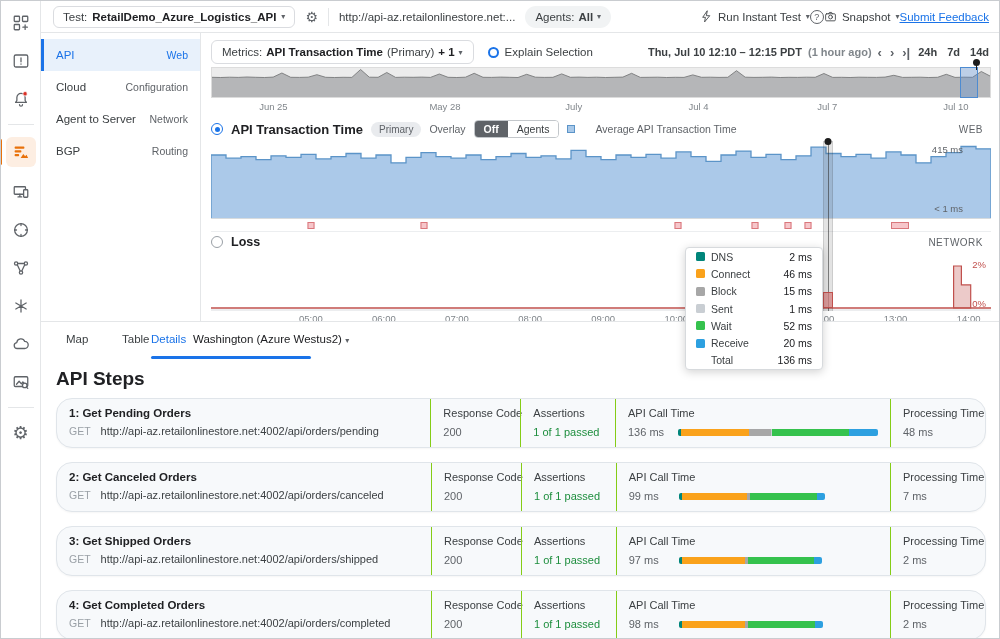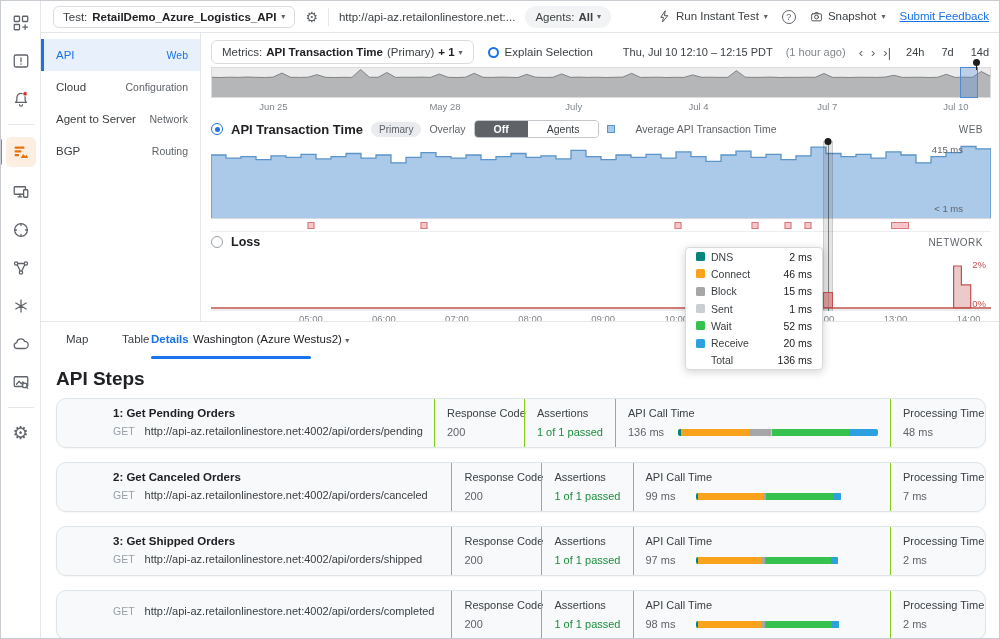--- a/index.html
+++ b/index.html
@@ -18,63 +18,63 @@
 
   
   .topbar { position:absolute; left:40px; top:0; width:960px; height:32px; background:#fff; border-bottom:1px solid #e4e6e8; display:flex; align-items:center; padding:0 12px; gap:10px; font-size:11.5px; color:#3c4043; }
   .pill { display:flex; align-items:center; gap:5px; height:22px; padding:0 9px; border:1px solid #dadce0; border-radius:6px; cursor:pointer; white-space:nowrap; }
   .pill b { color:#202124; }
   .caret { font-size:8px; color:#5f6368; }
   .gear-sm { font-size:14px; color:#5f6368; cursor:pointer; }
   .vsep { width:1px; height:18px; background:#e4e6e8; }
   .url-text { color:#3c4043; white-space:nowrap; }
   .agents-pill { display:flex; align-items:center; gap:4px; height:22px; padding:0 10px; background:#f1f3f4; border-radius:12px; cursor:pointer; white-space:nowrap; }
-  .tb-right { margin-left:auto; display:flex; align-items:flex-start; gap:14px; }
+  .tb-right { margin-left:auto; display:flex; align-items:center; }
   .tb-btn { display:flex; align-items:center; gap:5px; cursor:pointer; white-space:nowrap; }
   .tb-btn svg { width:13px; height:13px; stroke:#3c4043; fill:none; stroke-width:1.6; stroke-linecap:round; stroke-linejoin:round; }
   .help-circle { width:14px; height:14px; border:1.3px solid #5f6368; border-radius:50%; font-size:9px; color:#5f6368; display:flex; align-items:center; justify-content:center; cursor:pointer; }
   .feedback { color:#1a73e8; text-decoration:underline; cursor:pointer; }
 
   
   .sidebar { position:absolute; left:40px; top:32px; width:160px; height:288px; background:#fff; border-right:1px solid #e4e6e8; padding-top:6px; }
   .side-row { height:32px; display:flex; align-items:center; justify-content:space-between; padding:0 12px; cursor:pointer; border-left:3px solid transparent; }
   .side-row .nm { font-size:11.5px; color:#3c4043; }
   .side-row .tp { font-size:10.5px; color:#5f6368; }
   .side-row.active { background:#e8f1fb; border-left-color:#1a73e8; }
   .side-row.active .nm, .side-row.active .tp { color:#1a73e8; }
 
   
   .main { position:absolute; left:200px; top:32px; width:800px; height:288px; background:#fff; }
   .m-toolbar { position:absolute; left:10px; top:6px; width:780px; height:26px; display:flex; align-items:center; gap:14px; }
   .metrics-dd { display:flex; align-items:center; gap:4px; height:24px; padding:0 10px; border:1px solid #dadce0; border-radius:6px; font-size:11.5px; color:#3c4043; cursor:pointer; white-space:nowrap; }
   .metrics-dd b { color:#202124; }
   .explain { display:flex; align-items:center; gap:6px; font-size:11.5px; color:#3c4043; cursor:pointer; }
   .explain-ic { width:11px; height:11px; border:2.5px solid #1a73e8; border-radius:50%; }
-  .m-tb-right { margin-left:auto; display:flex; align-items:center; gap:13px; font-size:11px; color:#3c4043; white-space:nowrap; }
+  .m-tb-right { margin-left:auto; display:flex; align-items:center; gap:6px; font-size:11px; color:#3c4043; white-space:nowrap;font-weight:bold; }
   .dim { color:#80868b; }
   .nav-arrows { display:flex; gap:8px; font-size:13px; color:#5f6368; }
   .nav-arrows span { cursor:pointer; }
   .qr { cursor:pointer; padding:0 2px;text-align:center; }
 
   .brush-wrap { position:absolute; left:10px; top:34px; width:780px; height:31px; background:#ececec; border:1px solid #dcdcdc; }
   .brush-sel { position:absolute; top:-1px; height:31px; background:rgba(80,140,220,0.30); border:1px solid #4d8bd1; cursor:ew-resize; }
   .brush-pin { position:absolute; width:7px; height:7px; border-radius:50%; background:#1c1c1c; }
   .brush-pin::after { content:""; position:absolute; left:3px; top:6px; width:1px; height:5px; background:#1c1c1c; }
   .brush-labels { position:absolute; left:10px; top:68px; width:780px; height:12px; }
   .ax-label { position:absolute; transform:translateX(-50%); font-size:9.5px; color:#80868b; white-space:nowrap; }
 
   .chart-head { position:absolute; left:10px; top:84px; width:780px; height:24px; display:flex; align-items:center; gap:8px; }
   .radio { width:12px; height:12px; border-radius:50%; border:1.6px solid #1a73e8; display:flex; align-items:center; justify-content:center; cursor:pointer; flex:none; }
   .radio .dot { width:5px; height:5px; border-radius:50%; background:#1a73e8; }
   .radio.off { border-color:#9aa0a6; }
   .ch-title { font-size:13px; font-weight:bold; color:#202124; }
   .badge { background:#e9ebee; border-radius:9px; padding:2px 8px; font-size:10px; color:#5f6368; }
   .ovl { font-size:10.5px; color:#5f6368; }
   .toggle { display:flex; border:1px solid #c3c7cb; border-radius:4px; overflow:hidden; }
-  .tg-seg { padding:2px 19px; font-size:10.5px; background:#fff; color:#3c4043; cursor:pointer; }
+  .tg-seg { padding:2px 9px; font-size:10.5px; background:#fff; color:#3c4043; cursor:pointer; }
   .tg-seg.on { background:#5f6368; color:#fff; font-weight:bold; }
   .legend { display:flex; align-items:center; gap:20px; font-size:10.5px; color:#5f6368; }
   .leg-sq { width:8px; height:8px; background:#a9c9e9; border:1px solid #5b94c8; }
   .region { margin-left:auto; font-size:10px; color:#5f6368; letter-spacing:0.5px; padding-right:8px; }
 
   .web-plot { position:absolute; left:10px; top:108px; width:780px; height:78px; }
   .y-label { position:absolute; font-size:9.5px; color:#5f6368; right:28px; }
   .events-row { position:absolute; left:10px; top:188px; width:780px; height:11px; border-bottom:1px solid #eceef0; }
   .ev-sq { position:absolute; top:1px; width:7px; height:7px; background:#f6c6ca; border:1px solid #d9777c; transform:translateX(-50%); cursor:pointer; }
 
@@ -85,26 +85,26 @@
   .loss-labels { position:absolute; left:10px; top:280px; width:780px; height:12px; }
 
   .sel-band { position:absolute; width:10px; background:rgba(90,90,90,0.16); border-left:1px solid rgba(0,0,0,0.10); border-right:1px solid rgba(0,0,0,0.10); cursor:ew-resize; }
   .sel-band::after { content:""; position:absolute; left:4px; top:0; width:1.5px; height:100%; background:rgba(40,40,40,0.55); }
   .band-pin { position:absolute; left:50%; top:-3px; transform:translateX(-50%); width:7px; height:7px; border-radius:50%; background:#1c1c1c; z-index:2; }
   .sel-loss-bar { position:absolute; width:10px; height:16px; background:rgba(214,130,130,0.75); border:1px solid #c0504d; }
 
   
   .bottom { position:absolute; left:40px; top:320px; width:960px; height:319px; background:#fff; border-top:1px solid #e4e6e8; }
   .tab { position:absolute; top:11px; font-size:11.5px; color:#3c4043; cursor:pointer; white-space:nowrap; }
-  .tab.active { color:#1a73e8; font-weight:bold; }
+  .tab.active { color:#1a73e8; font-weight:normal; }
   .loc-dd { position:absolute; top:11px; left:152px; font-size:11.5px; color:#202124; cursor:pointer; white-space:nowrap; }
   .tab-underline { position:absolute; left:110px; top:34px; width:160px; height:3px; background:#1a73e8; border-radius:2px; }
   .steps-heading { position:absolute; left:15px; top:46px; font-size:19px; font-weight:bold; color:#202124; }
   .cards { position:absolute; left:15px; top:76px; width:930px; }
-  .card { display:flex; height:50px; background:#f7f9fb; border:1px solid #e0e5ea; border-radius:10px; margin-bottom:14px; box-shadow:0 1px 2px rgba(0,0,0,0.04);padding-left:44px; }
+  .card { display:flex; height:50px; background:#f7f9fb; border:1px solid #e0e5ea; border-radius:16px; margin-bottom:14px; box-shadow:0 1px 2px rgba(0,0,0,0.04); }
   .c-left { width:375px; padding:8px 12px; overflow:hidden; }
   .c-title { font-size:11.5px; font-weight:bold; color:#202124; }
   .c-urlrow { margin-top:6px; font-size:11px; color:#3c4043; white-space:nowrap; }
   .c-method { color:#9aa0a6; font-size:10.5px; margin-right:10px; }
   .c-col { border-left:1px solid #84cc16; padding:8px 12px; }
   .c-h { font-size:11px; color:#3c4043; white-space:nowrap; }
   .c-v { font-size:11px; color:#5f6368; margin-top:7px; white-space:nowrap; }
   .c-v.green { color:#1e8e3e; }
   .w-resp { width:90px; } .w-asst { width:95px; } .w-api { width:275px; } .w-proc { width:95px; }
   .bar-row { display:flex; align-items:center; gap:8px; margin-top:7px; }
@@ -473,20 +473,21 @@
               </div>
             </div>
           </div>
           <div class="c-col w-proc">
             <div class="c-h">Processing Time</div>
             <div class="c-v">2 ms</div>
           </div>
         </div>
         <div class="card">
           <div class="c-left">
+            <div class="c-title">4: Get Completed Orders</div>
             <div class="c-urlrow"><span class="c-method">GET</span><span>http://api-az.retailonlinestore.net:4002/api/orders/completed</span></div>
           </div>
           <div class="c-col w-resp">
             <div class="c-h">Response Code</div>
             <div class="c-v">200</div>
           </div>
           <div class="c-col w-asst">
             <div class="c-h">Assertions</div>
             <div class="c-v green">1 of 1 passed</div>
           </div>

